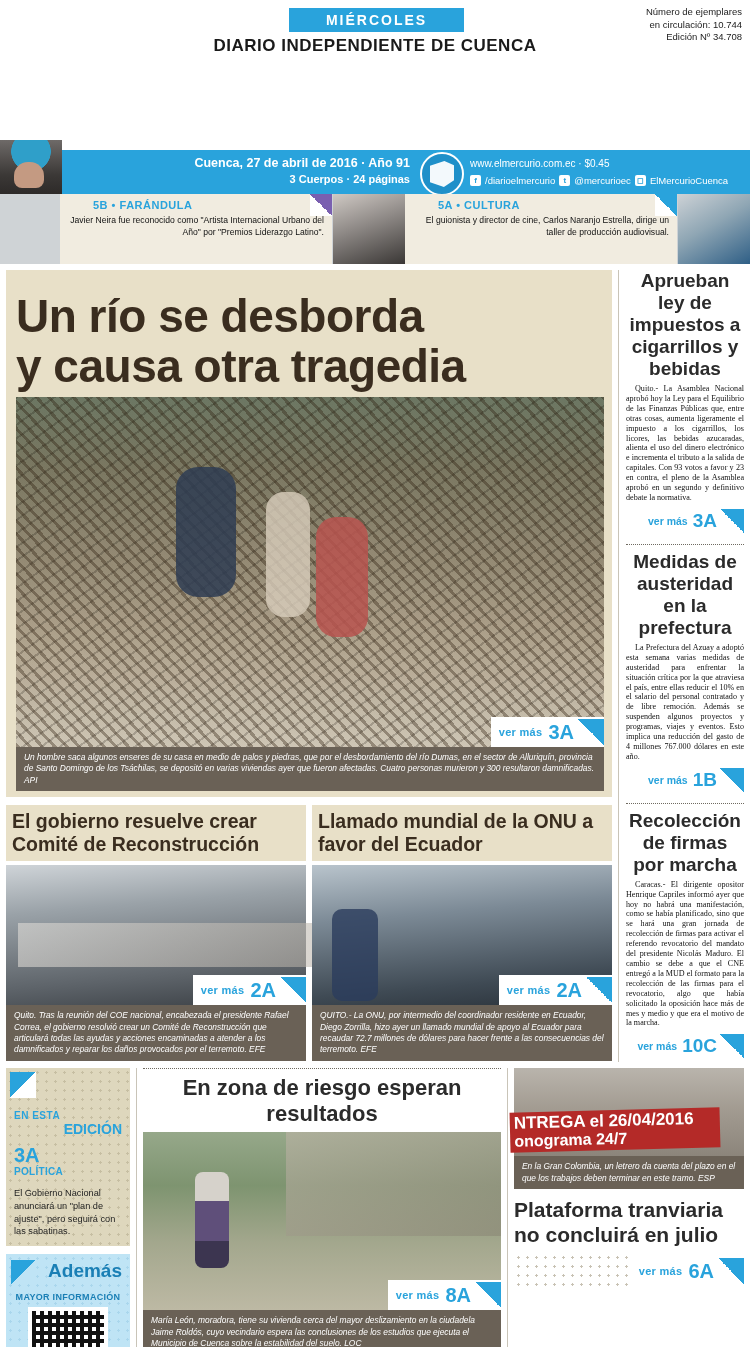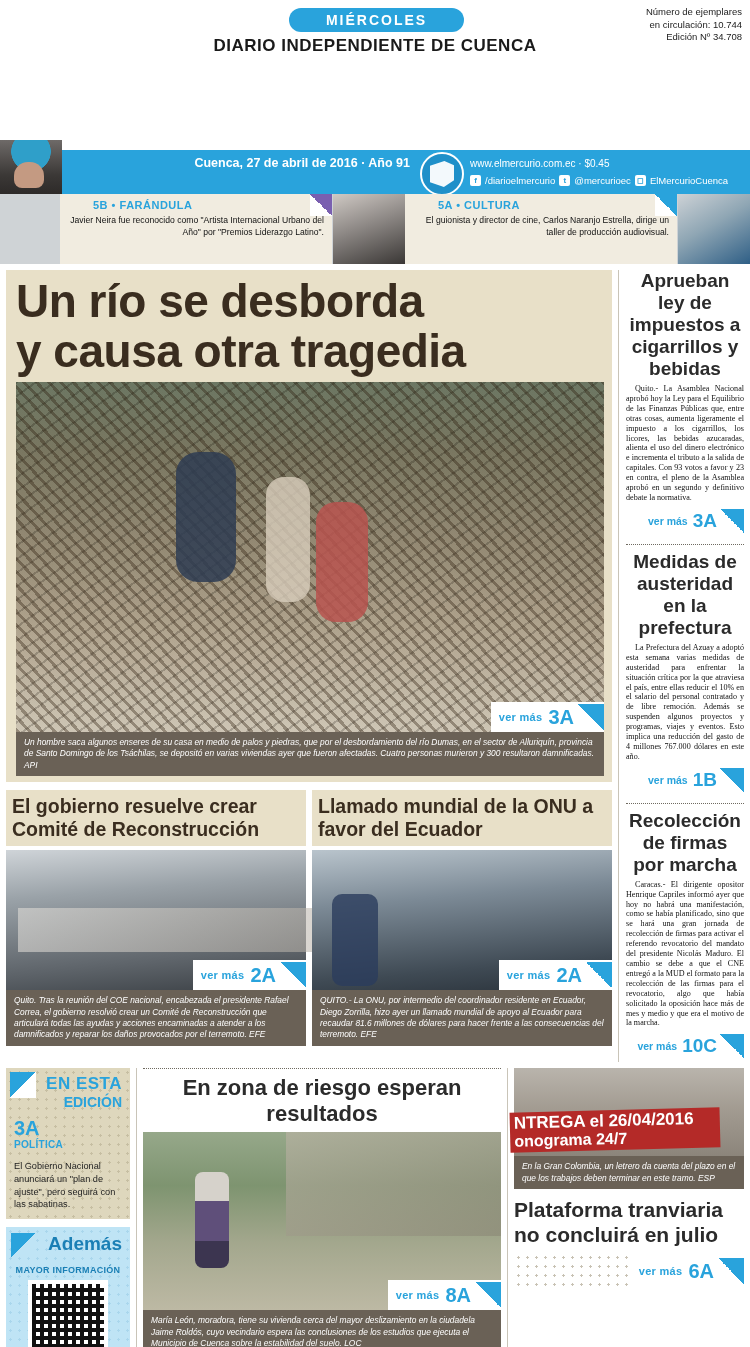--- a/index.html
+++ b/index.html
@@ -1,21 +1,21 @@
 <!DOCTYPE html>
 <html lang="es"><head>
 <meta charset="utf-8">
 <style>
   html,body{margin:0;padding:0;background:#8c8c8c;}
   body{font-family:"Liberation Sans",sans-serif;}
   .page{width:750px;height:1347px;background:#ffffff;position:relative;overflow:hidden;box-sizing:border-box;}
 
   
   .masthead{position:relative;height:150px;background:#ffffff;}
-  .weekday-pill{position:absolute;left:289px;top:8px;width:175px;height:24px;background:#29a3dc;border-radius:12px;
+  .weekday-pill{position:absolute;left:289px;top:8px;width:175px;height:24px;background:#29a3dc;border-radius:0;
     color:#fff;font-weight:bold;font-size:14px;letter-spacing:2px;text-align:center;line-height:24px;}
   .circ-info{position:absolute;right:8px;top:6px;text-align:right;font-size:9.5px;line-height:12.5px;color:#222;}
   .logo-wrap{position:absolute;left:0;right:0;top:38px;text-align:center;}
   .logo{font-family:"Liberation Serif",serif;font-weight:bold;font-size:73px;line-height:74px;color:#3a2d1f;
     letter-spacing:2px;text-shadow:2px 2px 0 #d6d2cc,-1px -1px 0 #efeeec;}
   .tagline{font-weight:bold;font-size:17px;letter-spacing:.5px;color:#1a1a1a;margin-top:-2px;}
 
   
   .infobar{position:relative;height:44px;background:#29a3dc;color:#fff;}
   .infobar .left-photo{position:absolute;left:0;top:-10px;width:62px;height:54px;overflow:hidden;}
@@ -44,21 +44,21 @@
   .corner.purple{background:linear-gradient(45deg,#ffffff 0 50%,#7a5fb0 50% 100%);}
   .tz-img{flex:0 0 72px;height:70px;}
   .img-farandula{background:linear-gradient(160deg,#cfc9c4 0%,#8d8885 45%,#3a3735 100%);}
   .img-movilidad{background:linear-gradient(150deg,#cdd2d6 0%,#8fa6b4 45%,#2f5f86 100%);}
 
   
   .main{position:relative;display:flex;padding:6px 6px 0 6px;box-sizing:border-box;background:#fff;}
   .col-left{width:606px;flex:0 0 606px;}
   .col-right{flex:1 1 auto;margin-left:6px;border-left:1px solid #c9c4b8;padding-left:7px;box-sizing:border-box;}
 
-  .lead{background:#e8e0c8;padding:6px 8px 6px 10px;box-sizing:border-box;}
+  .lead{background:#e8e0c8;padding:21px 8px 6px 10px;box-sizing:border-box;}
   .lead h1{margin:0;font-size:46px;line-height:50px;font-weight:bold;color:#3a2d1f;letter-spacing:-.5px;}
   .lead-photo{position:relative;margin-top:6px;height:350px;background:
       linear-gradient(180deg,#5e6a54 0%,#6d6a52 20%,#8b8068 48%,#a89a82 70%,#c9c0ae 100%);}
   .lead-photo .texture{position:absolute;inset:0;
     background-image:repeating-linear-gradient(47deg,rgba(60,45,30,.38) 0 3px,rgba(255,255,255,.05) 3px 9px),
       repeating-linear-gradient(-36deg,rgba(30,25,18,.22) 0 2px,rgba(255,255,255,.04) 2px 11px);}
   .lead-photo .blob1{position:absolute;left:160px;top:70px;width:60px;height:130px;background:#2e3c52;border-radius:22px;opacity:.85;}
   .lead-photo .blob2{position:absolute;left:300px;top:120px;width:52px;height:120px;background:#b8534f;border-radius:20px;opacity:.85;}
   .lead-photo .blob3{position:absolute;left:250px;top:95px;width:44px;height:125px;background:#d8cdbc;border-radius:18px;opacity:.8;}
 
@@ -93,21 +93,21 @@
 
   
   .bottom{display:flex;padding:6px;gap:6px;box-sizing:border-box;background:#fff;}
   .bcol-l{width:124px;flex:0 0 124px;}
   .bcol-c{flex:1 1 auto;border-left:1px solid #c9c4b8;border-right:1px solid #c9c4b8;padding:0 6px;}
   .bcol-r{width:230px;flex:0 0 230px;}
 
   .edicion{background:#ded7bd;position:relative;padding:6px 8px 8px 8px;box-sizing:border-box;
     background-image:radial-gradient(#c6bea2 1.1px,transparent 1.2px);background-size:9px 9px;}
   .edicion .tri-tl{position:absolute;left:4px;top:4px;width:26px;height:26px;background:linear-gradient(-45deg,#ffffff 0 50%,#29a3dc 50% 100%);}
-  .edicion .t1{text-align:right;font-size:17px;font-weight:bold;color:#29a3dc;letter-spacing:.5px;}
+  .edicion .t1{text-align:left;font-size:10px;font-weight:bold;color:#29a3dc;letter-spacing:.5px;margin-top:36px;}
   .edicion .t2{text-align:right;font-size:14px;font-weight:bold;color:#29a3dc;line-height:20px;margin-top:-2px;}
   .edicion .pg{font-size:20px;font-weight:bold;color:#29a3dc;line-height:21px;margin-top:6px;}
   .edicion .sec{font-size:10px;font-weight:bold;color:#29a3dc;letter-spacing:.3px;}
   .edicion .txt{font-size:9.2px;line-height:12.6px;color:#222;margin-top:10px;}
 
   .ademas{margin-top:8px;background:#bfe4f5;position:relative;padding:6px 8px 10px 8px;box-sizing:border-box;text-align:center;
     background-image:radial-gradient(#a9d6ec 1.1px,transparent 1.2px);background-size:9px 9px;}
   .ademas .tri-tl{position:absolute;left:5px;top:6px;width:24px;height:24px;background:linear-gradient(-45deg,#bfe4f5 0 50%,#29a3dc 50% 100%);}
   .ademas .ttl{text-align:right;font-size:19px;font-weight:bold;color:#1a7fb5;line-height:22px;}
   .ademas .mi{font-size:9px;font-weight:bold;color:#1a7fb5;letter-spacing:.3px;margin-top:10px;}
@@ -146,20 +146,21 @@
       <div class="tagline">DIARIO INDEPENDIENTE DE CUENCA</div>
     </div>
   </div>
 
   <div class="infobar">
     <div class="left-photo">
         <div class="ph-person"></div>
       </div>
     <div class="date-block">
       <div>Cuenca, 27 de abril de 2016 · Año 91</div>
+      <div class="sub">3 Cuerpos  ·  24 páginas</div>
     </div>
     <div class="seal">
         <div class="glyph"></div>
       </div>
     <div class="web-block">
       <div>www.elmercurio.com.ec  ·  $0.45</div>
       <div class="row2">
         <span class="sq">f</span>
         <span>/diarioelmercurio</span>
         <span class="sq">t</span>
@@ -222,21 +223,21 @@
         </div>
         <div class="story">
           <h2>Llamado mundial de la ONU a favor del Ecuador</h2>
           <div class="ph ph-onu">
             <div class="vermas">
               <span class="lbl">ver más</span>
               <span class="pg">2A</span>
               <span class="tri"></span>
             </div>
           </div>
-          <div class="caption">QUITO.- La ONU, por intermedio del coordinador residente en Ecuador, Diego Zorrilla, hizo ayer un llamado mundial de apoyo al Ecuador para recaudar 81.6 millones de dólares para hacer frente a las consecuencias del terremoto. EFE</div>
+          <div class="caption">QUITO.- La ONU, por intermedio del coordinador residente en Ecuador, Diego Zorrilla, hizo ayer un llamado mundial de apoyo al Ecuador para recaudar 72.7 millones de dólares para hacer frente a las consecuencias del terremoto. EFE</div>
         </div>
       </div>
     </div>
 
     <div class="col-right">
       <div class="side-story">
         <h3>Aprueban ley de impuestos a cigarrillos y bebidas</h3>
         <p>Quito.- La Asamblea Nacional aprobó hoy la Ley para el Equilibrio de las Finanzas Públicas que, entre otras cosas, aumenta ligeramente el impuesto a los cigarrillos, los licores, las bebidas azucaradas, alienta el uso del dinero electrónico e incrementa el tributo a la salida de capitales. Con 93 votos a favor y 23 en contra, el pleno de la Asamblea aprobó en un segundo y definitivo debate la normativa.</p>
         <div class="vermas-s">
           <span class="lbl">ver más</span>

